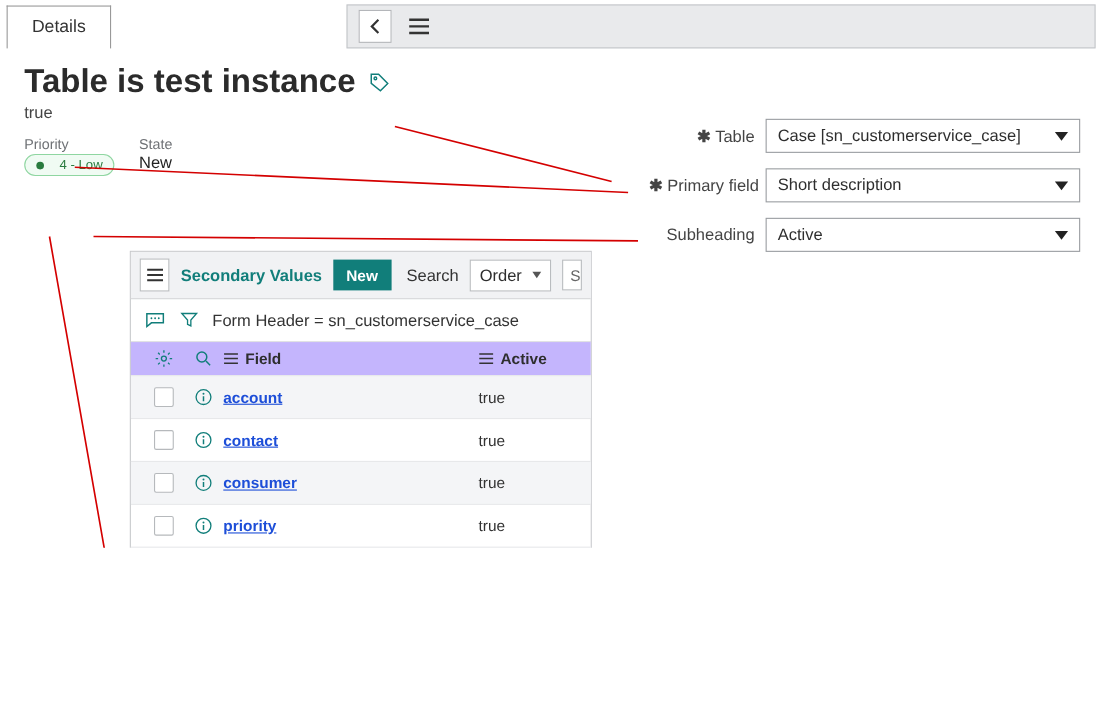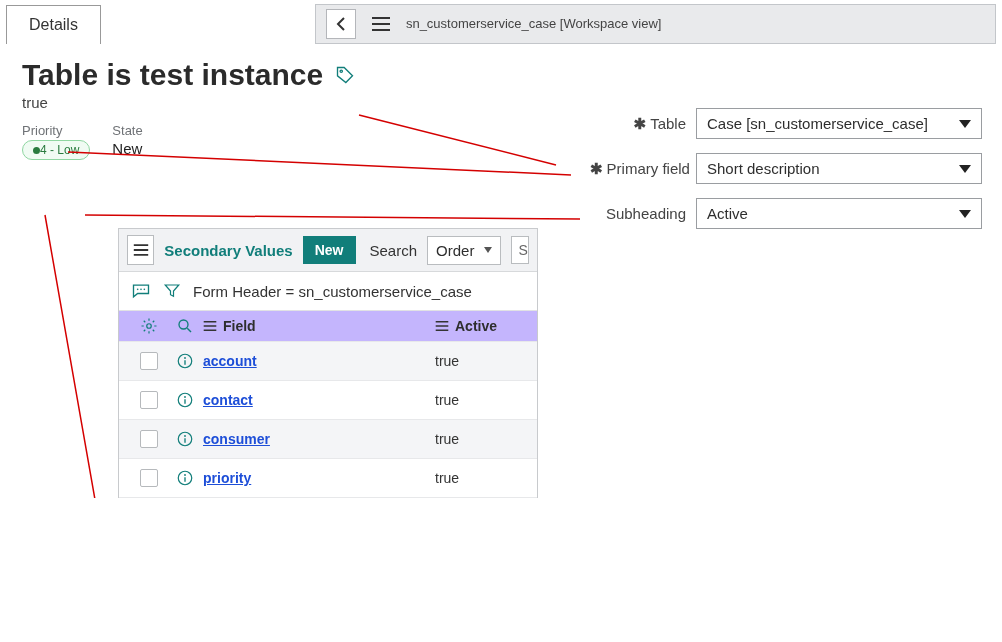--- a/index.html
+++ b/index.html
@@ -28,21 +28,21 @@
 
   
   .title-area { position: relative; padding: 14px 20px 0 22px; }
   .page-title { font-size: 30px; color: #2b2b2b; margin: 0; display: flex; align-items: center; gap: 12px; }
   .sub-true { font-size: 15px; color: #444; margin-top: 2px; }
   .meta-row { display: flex; gap: 22px; margin-top: 12px; }
   .meta-col { display: flex; flex-direction: column; }
   .meta-label { font-size: 13px; color: #6f7276; }
   .meta-val { font-size: 15px; color: #222; margin-top: 2px; }
   .prio-pill {
-    display: inline-flex; align-items: center; gap: 0;
+    display: inline-flex; align-items: center; gap: 14px;
     border: 1px solid #8fd6a1; background: #f0fbf3; color: #2a7b3f;
     padding: 2px 10px; border-radius: 14px; font-size: 12px; margin-top: 2px;
   }
   .prio-pill .dot { width: 7px; height: 7px; border-radius: 50%; background: #2a7b3f; }
 
   .tag-icon { color: #117e7a; display: inline-flex; }
 
   
   .config-panel { position: absolute; right: 20px; top: 108px; display: flex; flex-direction: column; gap: 14px; }
   .config-row { display: flex; align-items: center; gap: 10px; }
@@ -127,21 +127,20 @@
         <svg width="12" height="14" viewBox="0 0 12 14">
             <path d="M9 1 L3 7 L9 13" stroke="#333" stroke-width="2" fill="none"></path>
           </svg>
       </div>
       <div class="icon-btn" style="border:none;background:transparent">
         <svg width="20" height="16" viewBox="0 0 20 16">
             <path d="M1 2h18M1 8h18M1 14h18" stroke="#333" stroke-width="2.2"></path>
           </svg>
       </div>
       <div class="header-titles">
-        <span class="header-sub">sn_customerservice_case [Workspace view]</span>
       </div>
     </div>
   </div>
 
   <div class="title-area">
     <h1 class="page-title">
       <span>Table is test instance</span>
       <span class="tag-icon">
         <svg width="20" height="20" viewBox="0 0 24 24">
             <path d="M3 3h8l10 10-8 8L3 13V3z" fill="none" stroke="#117e7a" stroke-width="1.6"></path>

